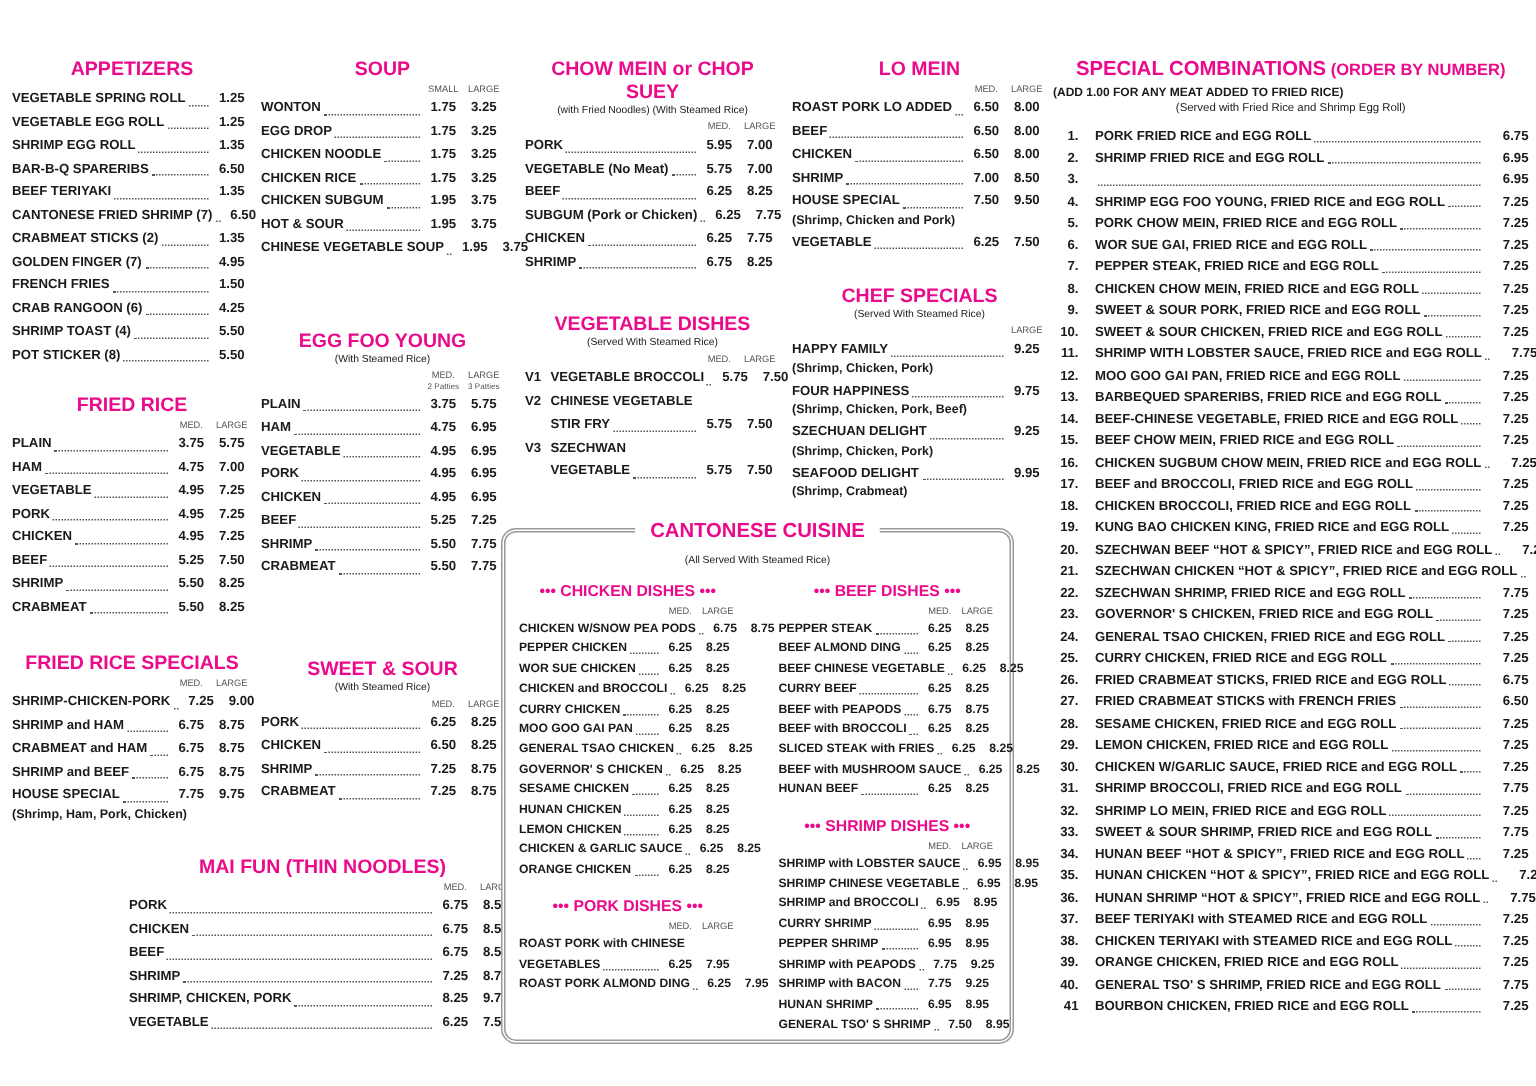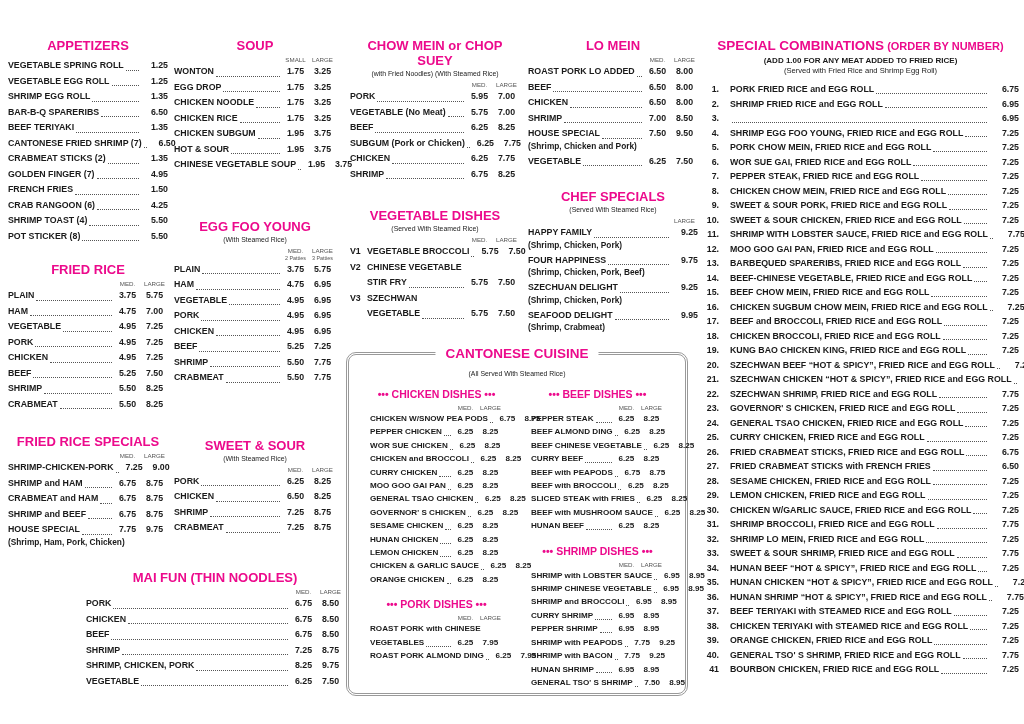--- a/index.html
+++ b/index.html
@@ -6,37 +6,37 @@
   *{box-sizing:border-box}
   html,body{margin:0;padding:0}
   body{width:1024px;height:724px;background:#fff;color:var(--text);
        font-family:"Liberation Sans",sans-serif;position:relative;overflow:hidden}
   .col{position:absolute}
   #col1{left:8px;top:38px;width:160px}
   #col2{left:174px;top:38px;width:162px}
   #maifun{left:86px;top:570px;width:258px}
   #col3{left:350px;top:38px;width:170px}
   #col4{left:528px;top:38px;width:170px}
-  #cantonese{left:346px;top:352px;width:342px;height:344px;border:3px double #999;
-             border-radius:10px;padding:10px 21px 4px;background:#fff}
+  #cantonese{left:334px;top:352px;width:342px;height:344px;border:3px double #999;
+             border-radius:10px;padding:10px 9px 4px;background:#fff}
   #combos{left:702px;top:38px;width:317px}
 
   .t{color:var(--accent);font-weight:bold;text-align:center;font-size:13px;line-height:15px;margin:0}
   .sub{text-align:center;font-size:6.9px;line-height:9px;margin-top:1px;font-weight:normal}
   .hdr{display:flex;justify-content:flex-end;font-size:6.2px;color:var(--muted);line-height:8px;margin-top:3px}
   .hdr .hp{width:27px;text-align:center}
   .hdr2{display:flex;justify-content:flex-end;font-size:5.4px;color:var(--muted);line-height:7px}
   .hdr2 .hp{width:27px;text-align:center}
 
   .row{display:flex;align-items:flex-end;font-size:8.8px;font-weight:bold;line-height:15.5px;white-space:nowrap}
   .nm{flex:0 0 auto}
   .dots{flex:1 1 auto;border-bottom:1.4px dotted #555;margin:0 2px 3px 2px;min-width:3px}
   .noprice .dots{border-bottom:none}
   .p{width:27px;text-align:center;flex:0 0 auto}
-  .p.one{text-align:right}
+  .p.one{text-align:center}
   .code{width:17px;flex:0 0 auto}
   .note{font-size:8.3px;font-weight:bold;line-height:11px;margin:-1px 0 2px}
 
   .mt18{margin-top:18px}.mt20{margin-top:20px}.mt22{margin-top:22px}
   .mt26{margin-top:26px}.mt46{margin-top:46px}.mt52{margin-top:52px}
 
   
   .can-title{position:absolute;top:-10px;left:50%;transform:translateX(-50%);
              background:#fff;padding:0 10px;white-space:nowrap;color:var(--accent);
              font-weight:bold;font-size:13.5px;line-height:17px}
@@ -45,21 +45,21 @@
   .can-col{flex:1 1 0;min-width:0}
   .st{color:var(--accent);font-weight:bold;text-align:center;font-size:10.5px;line-height:13px;margin-top:8px}
   .can .row{font-size:8.1px;line-height:13.4px}
   .can .p{width:25px}
   .can .hdr .hp{width:25px}
   .can .dots{margin-bottom:2.5px}
 
   
   .combo-title{color:var(--accent);font-weight:bold;text-align:center;font-size:13.5px;line-height:15px;white-space:nowrap}
   .combo-title .suffix{font-size:11px}
-  .combo-note1{text-align:center;font-size:8px;font-weight:bold;line-height:10px;margin-top:2px}
+  .combo-note1{font-size:8px;font-weight:bold;line-height:10px;margin-top:2px}
   .combo-note2{text-align:center;font-size:7.6px;line-height:9px;margin-bottom:7px}
   .cmb{font-size:8.8px;line-height:14.5px}
   .num{width:17px;text-align:right;margin-right:11px;flex:0 0 auto}
   .cp{width:30px;text-align:right;flex:0 0 auto}
 </style>
 </head>
 <body>
 
 <div id="col1" class="col">
   <section class="sec">

